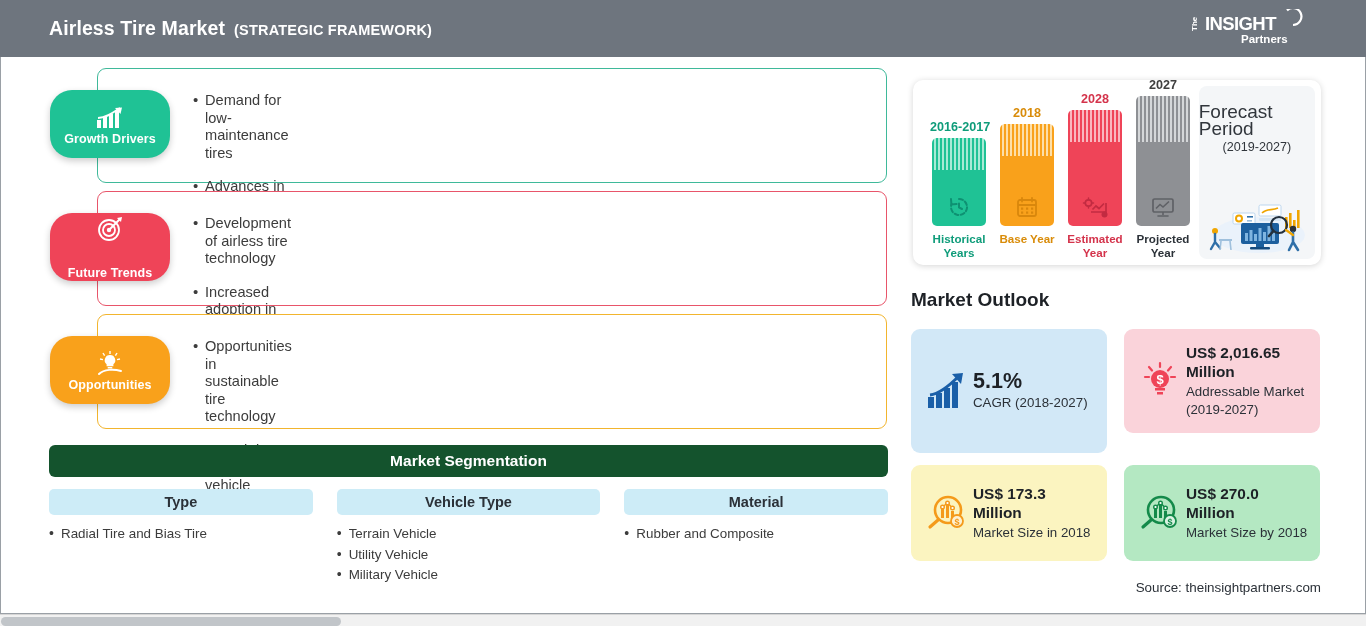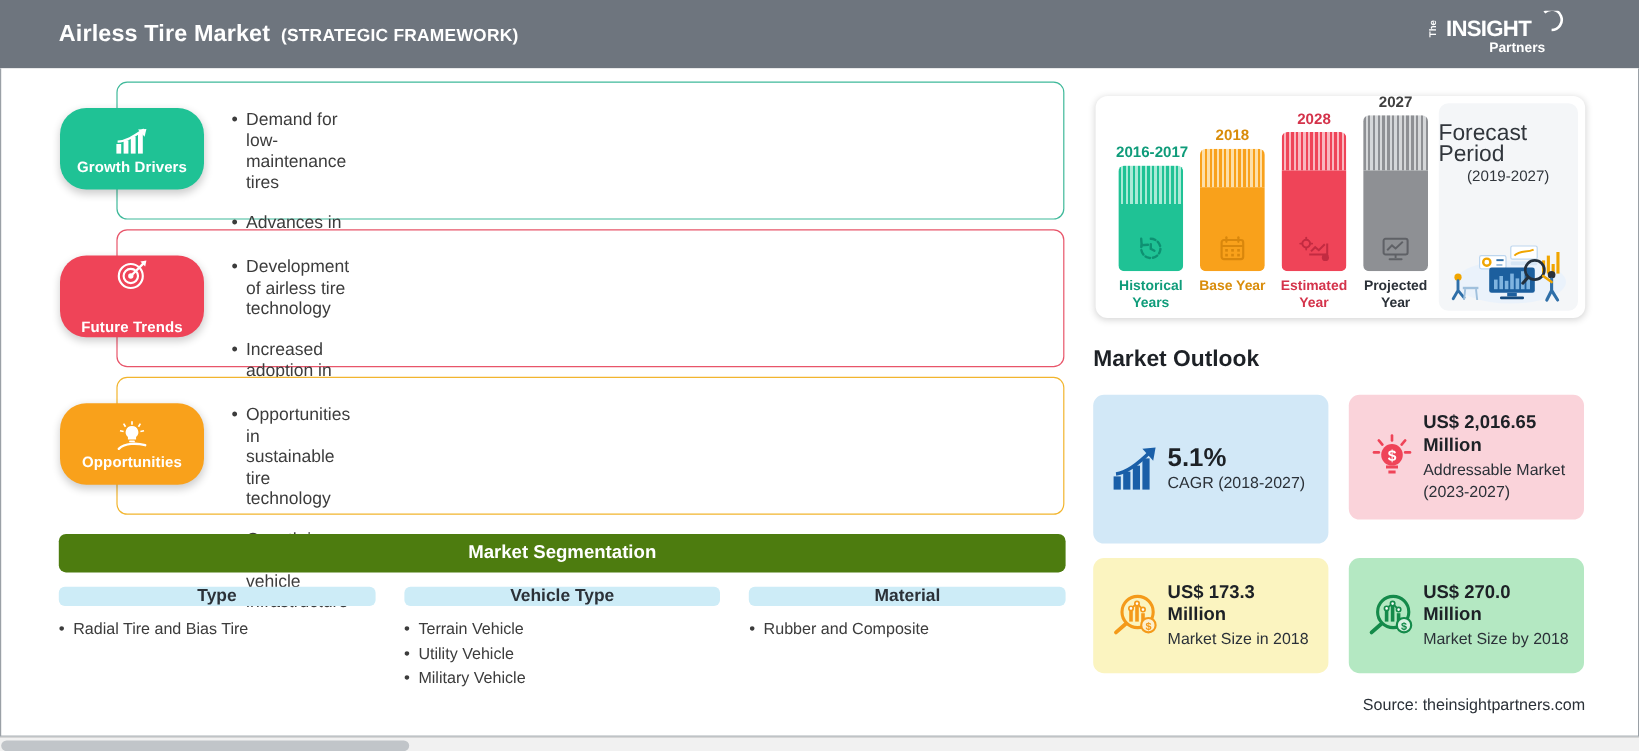--- a/index.html
+++ b/index.html
@@ -72,28 +72,28 @@
     margin-bottom: 16px; padding-left: 12px;
   }
   .bullets li:before {
     content: "•"; position: absolute; left: 0; top: -1px; font-size: 15px; color: #3c3c3c;
   }
 
   
   .seg-title {
     position: absolute; left: 48px; top: 388px;
     width: 839px; height: 32px;
-    background: #4d7c0f; border-radius: 6px;
+    background: #14532d; border-radius: 6px;
     color: #fff; font-size: 15.5px; font-weight: bold;
     display: flex; align-items: center; justify-content: center;
   }
   .seg-cols { position: absolute; left: 48px; top: 432px; width: 839px; display: flex; gap: 24px; }
   .seg-col { width: 264px; }
   .seg-head {
-    height: 16px; background: #cdecf7; border-radius: 5px;
+    height: 26px; background: #cdecf7; border-radius: 5px;
     display: flex; align-items: center; justify-content: center;
     color: #2b3138; font-size: 14.5px; font-weight: bold;
   }
   .seg-list { margin-top: 9px; }
   .seg-list li {
     list-style: none; position: relative; padding-left: 12px;
     font-size: 13.4px; color: #3c3c3c; line-height: 20.5px;
   }
   .seg-list li:before {
     content: "•"; position: absolute; left: 0; top: -1px; font-size: 14px; color: #3c3c3c;
@@ -459,21 +459,21 @@
                   <line x1="36" y1="16" x2="32" y2="16"></line>
                 </g>
                 <circle cx="21" cy="18" r="9" fill="#ef4458"></circle>
                 <text x="21" y="23" text-anchor="middle" fill="#fff" font-family="Liberation Sans, sans-serif" font-size="13" font-weight="bold">$</text>
                 <path d="M16 27 h10 v2.5 h-10 Z" fill="#ef4458"></path>
                 <path d="M18 31 h6 v2.5 h-6 Z" fill="#ef4458"></path>
               </svg>
             </span>
             <span class="card-txt">
               <span class="card-big sm">US$ 2,016.65 Million</span>
-              <span class="card-small" style="display:block;">Addressable Market (2023-2027)</span>
+              <span class="card-small" style="display:block;">Addressable Market (2019-2027)</span>
             </span>
           </div>
         </div>
 
         <div class="card-row">
 
           <div class="card yellow">
             <span class="card-icon">
               <svg width="42" height="40" viewBox="0 0 42 40">
                 <circle cx="22" cy="17" r="13" fill="none" stroke="#f49a1a" stroke-width="2.6"></circle>

